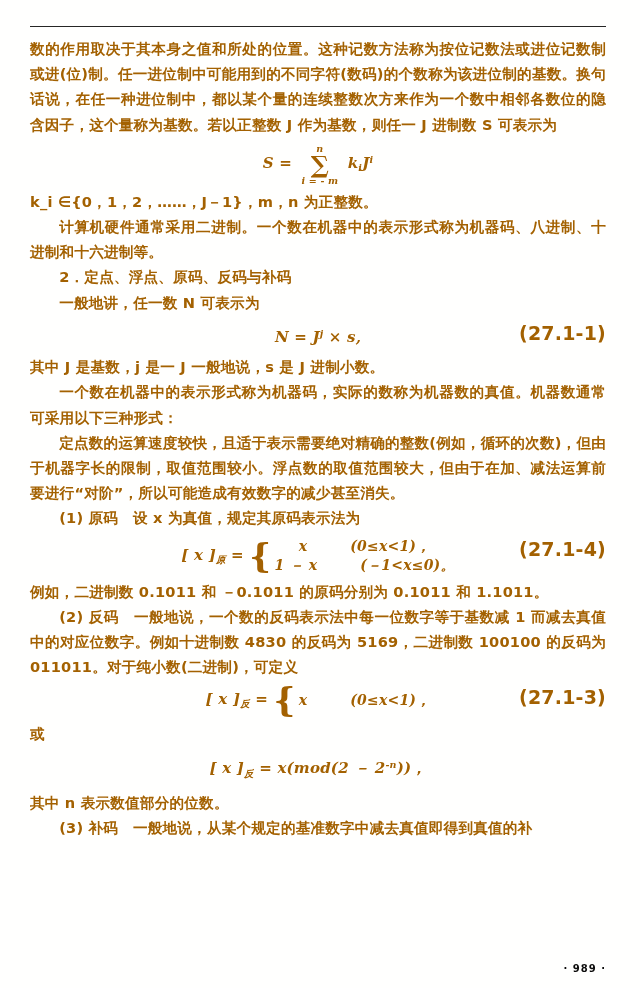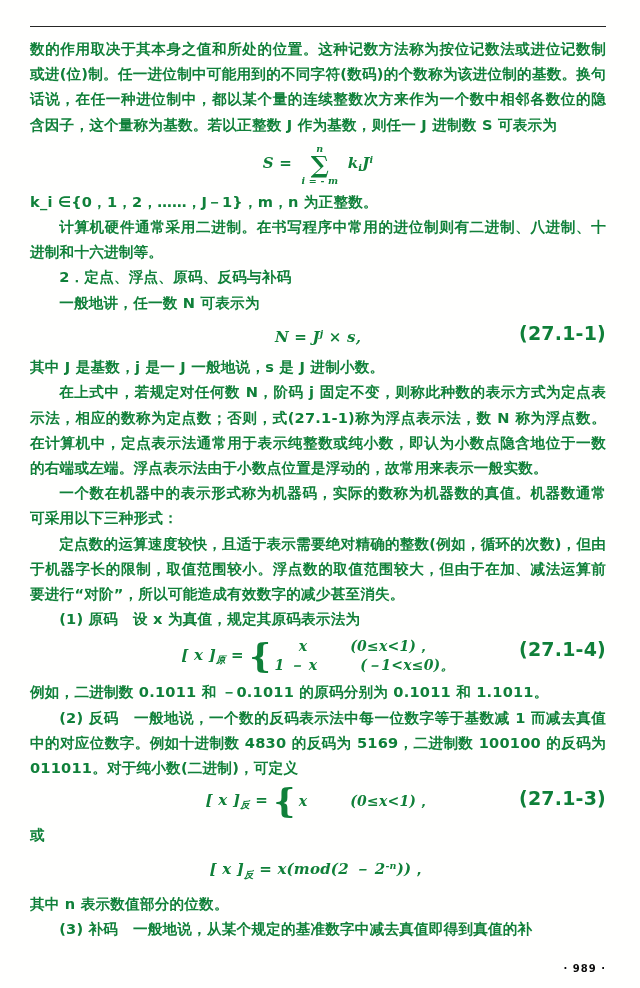--- a/index.html
+++ b/index.html
@@ -28,21 +28,21 @@
     height: 1px;
     background: #2a2a2a;
     margin: 0 0 9px 0;
   }
   .body-text {
     font-size: 14.6px;
     line-height: 25.2px;
     text-align: justify;
     letter-spacing: 0.2px;
     font-weight: 600;
-    color: #15803d;
+    color: #a16207;
   }
   p {
     margin: 0;
     text-indent: 0;
   }
   p.indent {
     text-indent: 2em;
   }
   .eq {
     display: block;
@@ -144,35 +144,34 @@
       <span class="sum">
         <span class="lim">n</span>
         <span class="sig">∑</span>
         <span class="lim">i = - m</span>
       </span>
       <span>k</span><span class="sub">i</span><span>J</span><span class="sup">i</span>
     </div>
 
     <p>k_i ∈{0，1，2，……，J－1}，m，n 为正整数。</p>
 
-    <p class="indent">计算机硬件通常采用二进制。在书写程序中常用的进位制则有二进制、八进制、十进制和十六进制等。</p>
+    <p class="indent">计算机硬件通常采用二进制。一个数在机器中的表示形式称为机器码、八进制、十进制和十六进制等。</p>
 
     <p class="indent">2．定点、浮点、原码、反码与补码</p>
 
     <p class="indent">一般地讲，任一数 N 可表示为</p>
 
     <div class="eq">
       <span>N = J</span><span class="sup">j</span>
       <span>× s,</span>
       <span class="num">(27.1-1)</span>
     </div>
 
     <p>其中 J 是基数，j 是一 J 一般地说，s 是 J 进制小数。</p>
 
-    <p class="indent">在上式中，若规定对任何数 N，阶码 j 固定不变，则称此种数的表示方式为定点表示法，相应的数称为定点数；否则，式(27.1-1)称为浮点表示法，数 N 称为浮点数。在计算机中，定点表示法通常用于表示纯整数或纯小数，即认为小数点隐含地位于一数的右端或左端。浮点表示法由于小数点位置是浮动的，故常用来表示一般实数。</p>
 
     <p class="indent">一个数在机器中的表示形式称为机器码，实际的数称为机器数的真值。机器数通常可采用以下三种形式：</p>
 
     <p class="indent">定点数的运算速度较快，且适于表示需要绝对精确的整数(例如，循环的次数)，但由于机器字长的限制，取值范围较小。浮点数的取值范围较大，但由于在加、减法运算前要进行“对阶”，所以可能造成有效数字的减少甚至消失。</p>
 
     <p class="indent">(1) 原码　设 x 为真值，规定其原码表示法为</p>
 
     <div class="eq">
       <span>[ x ]</span><span class="sub">原</span>
       <span>=</span>

